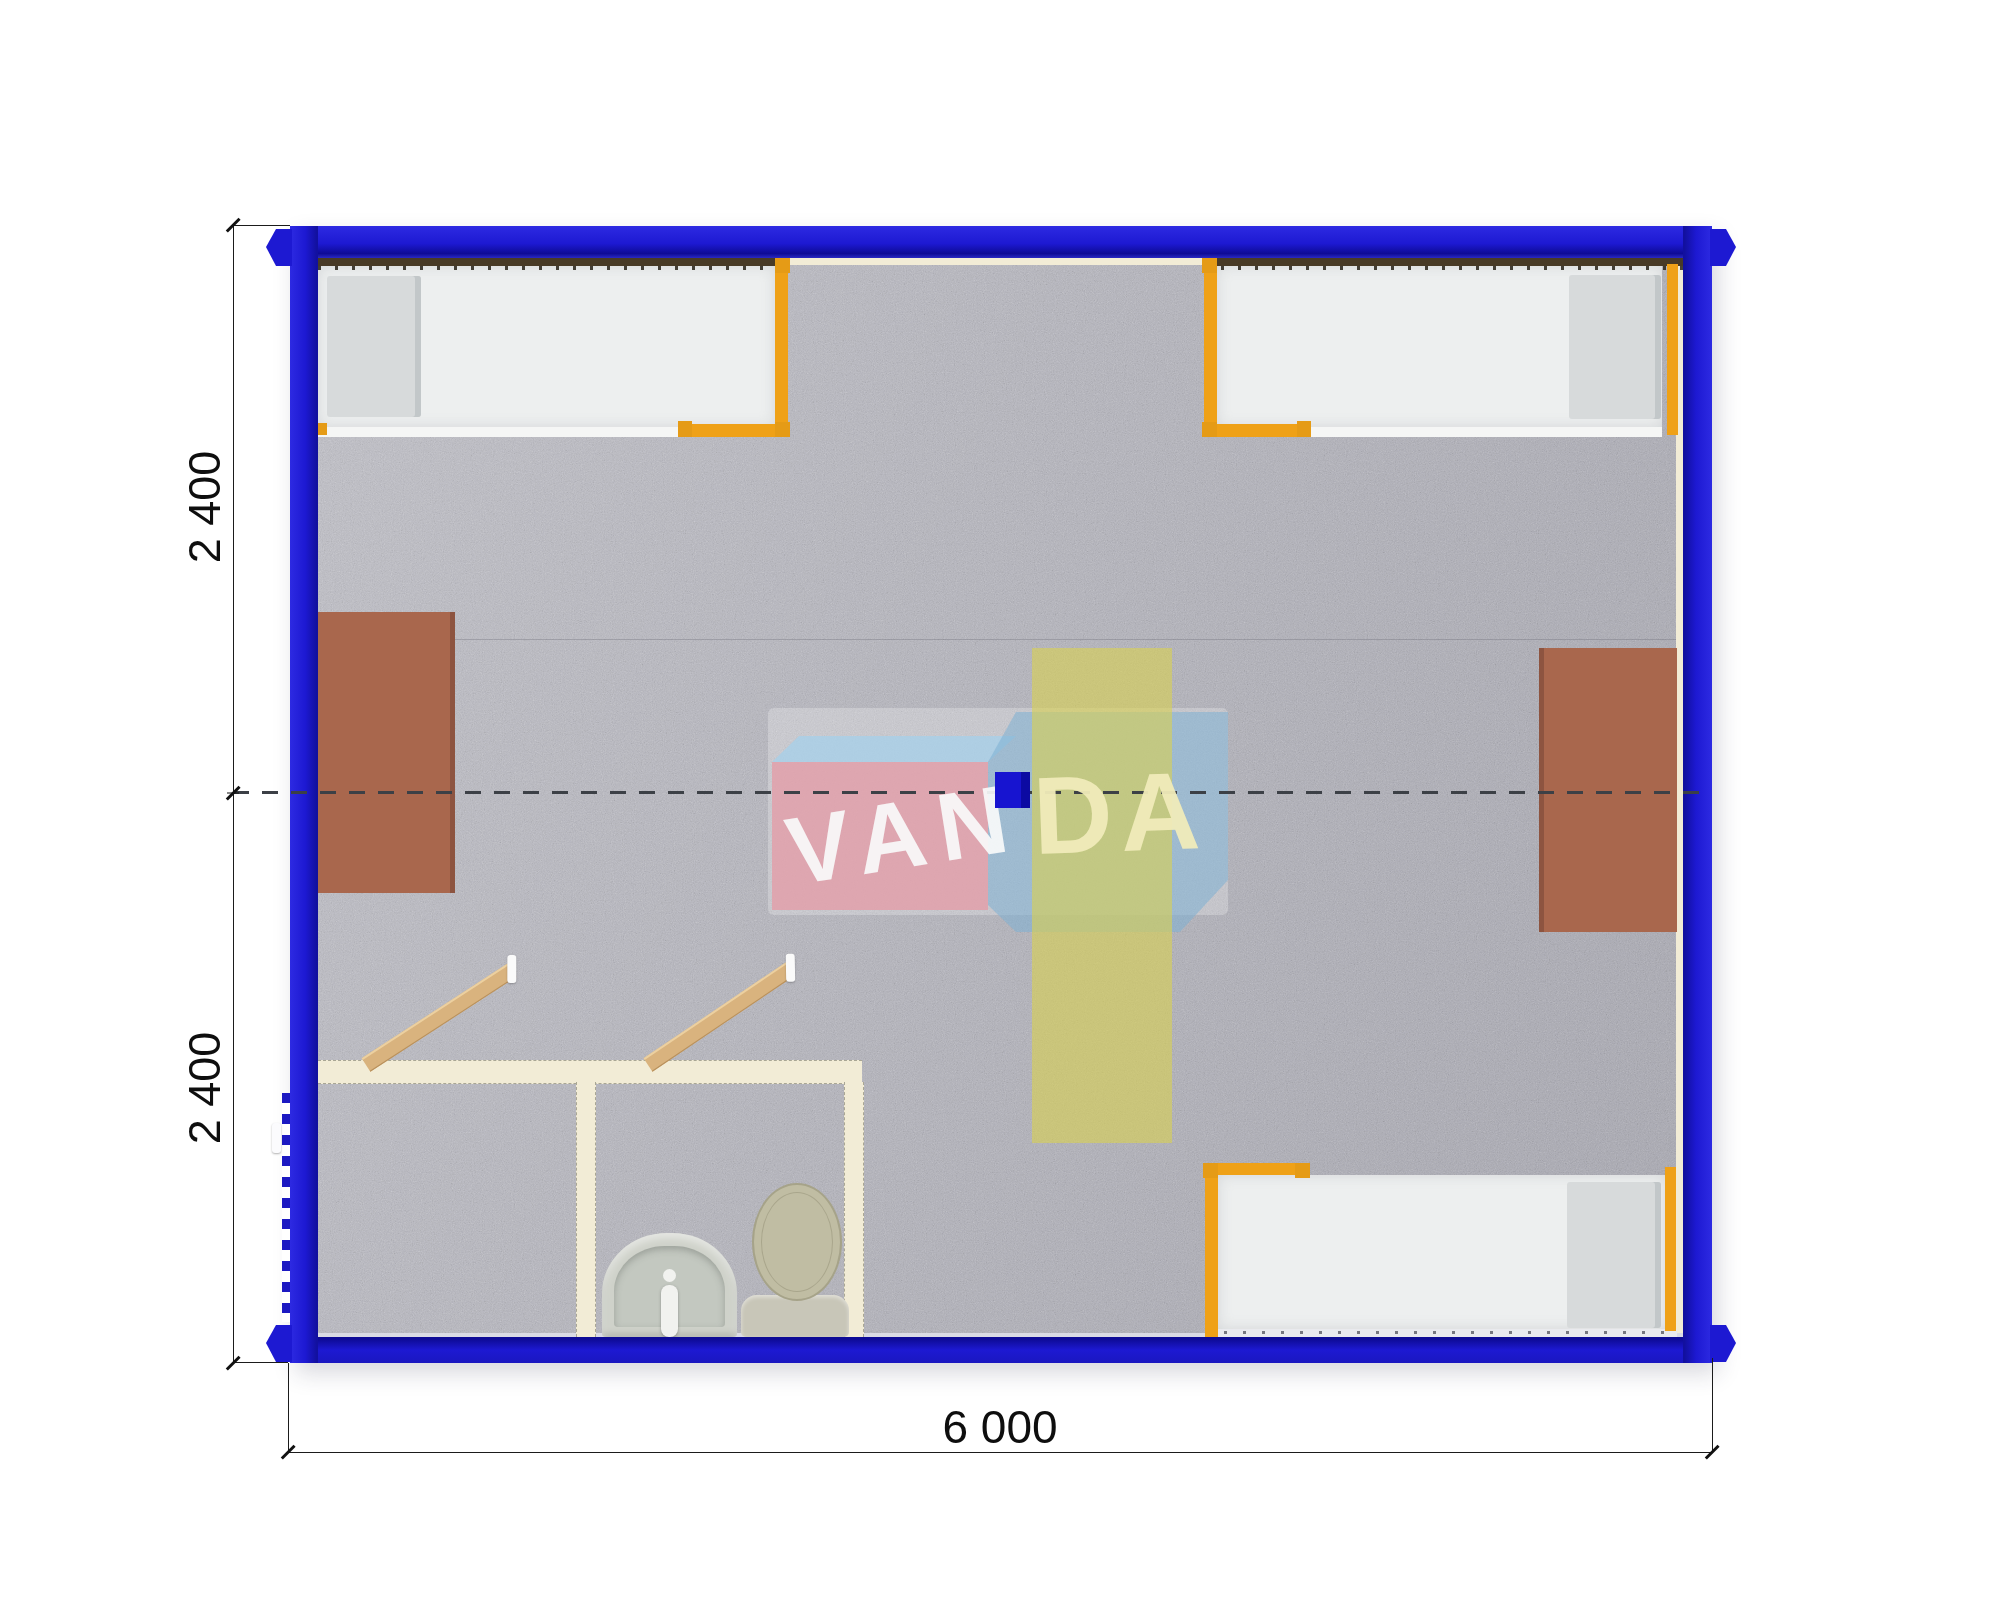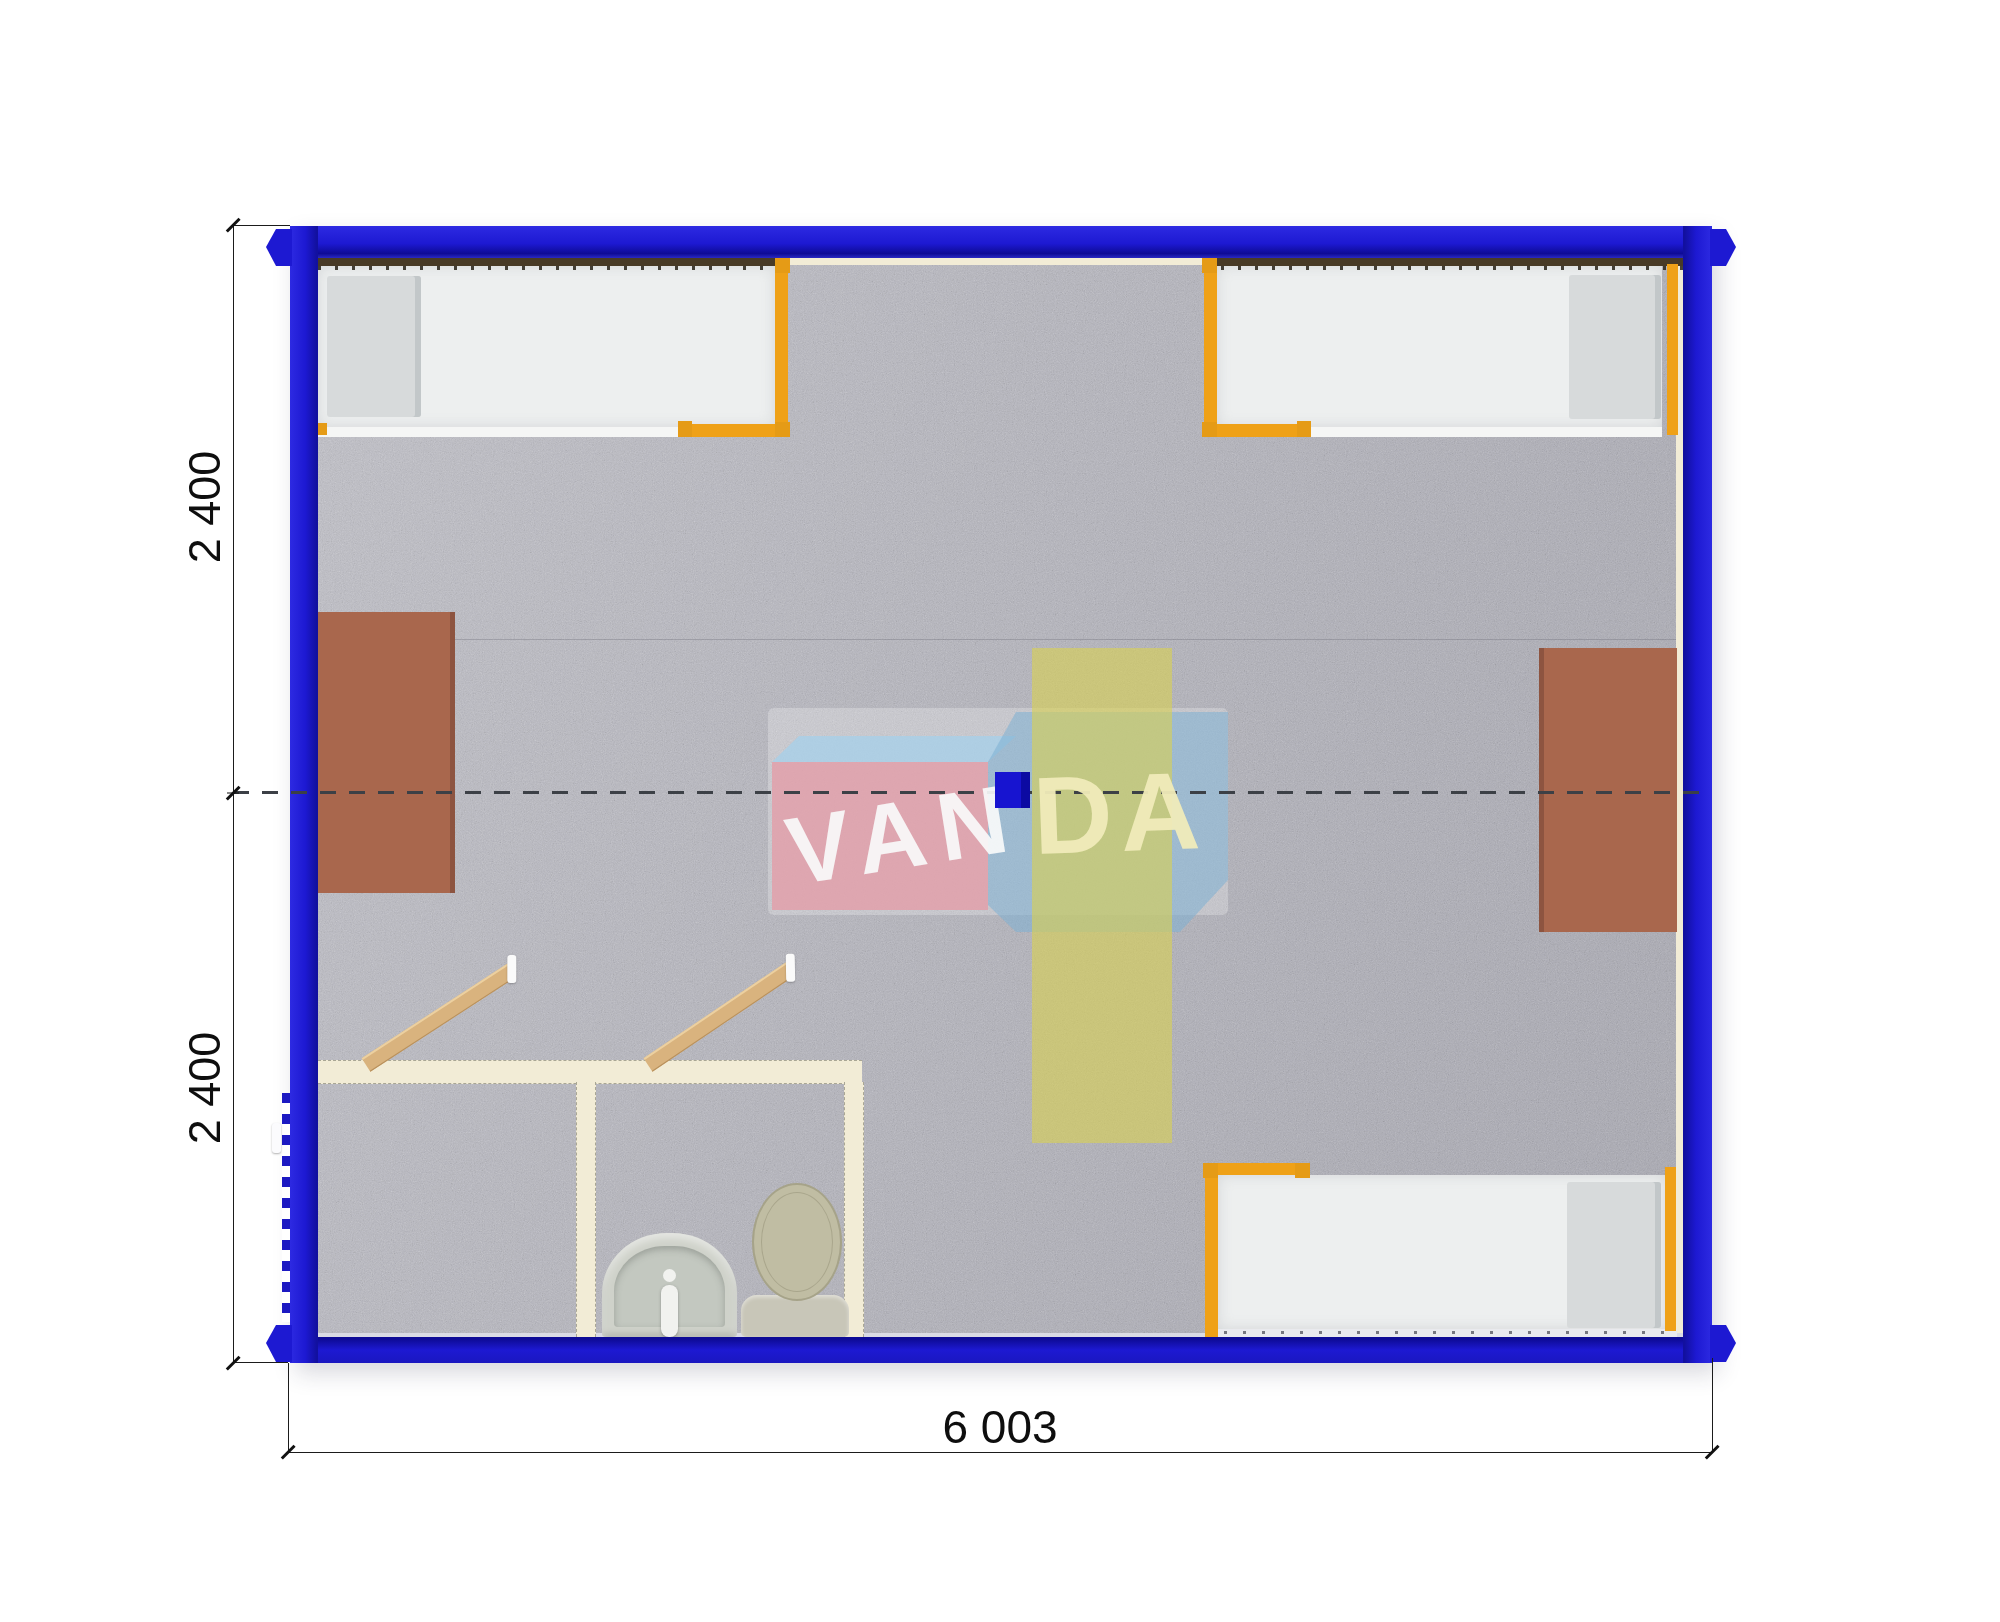--- a/index.html
+++ b/index.html
@@ -270,15 +270,15 @@
   <div class="abs dim dim-drop-r"></div>
   <span class="tick tv1"></span>
   <span class="tick tv2"></span>
   <span class="tick tv3"></span>
   <span class="tick th1"></span>
   <span class="tick th2"></span>
   <span class="tick-stub tv2"></span>
 
   <div class="dim-label dim-label-rot lab-top">2 400</div>
   <div class="dim-label dim-label-rot lab-bot">2 400</div>
-  <div class="dim-label lab-width">6 003</div>
+  <div class="dim-label lab-width">6 000</div>
 
 </div>
 
 </body></html>

